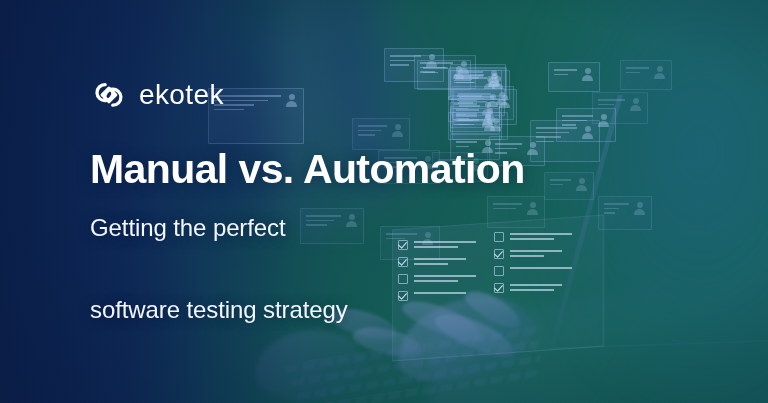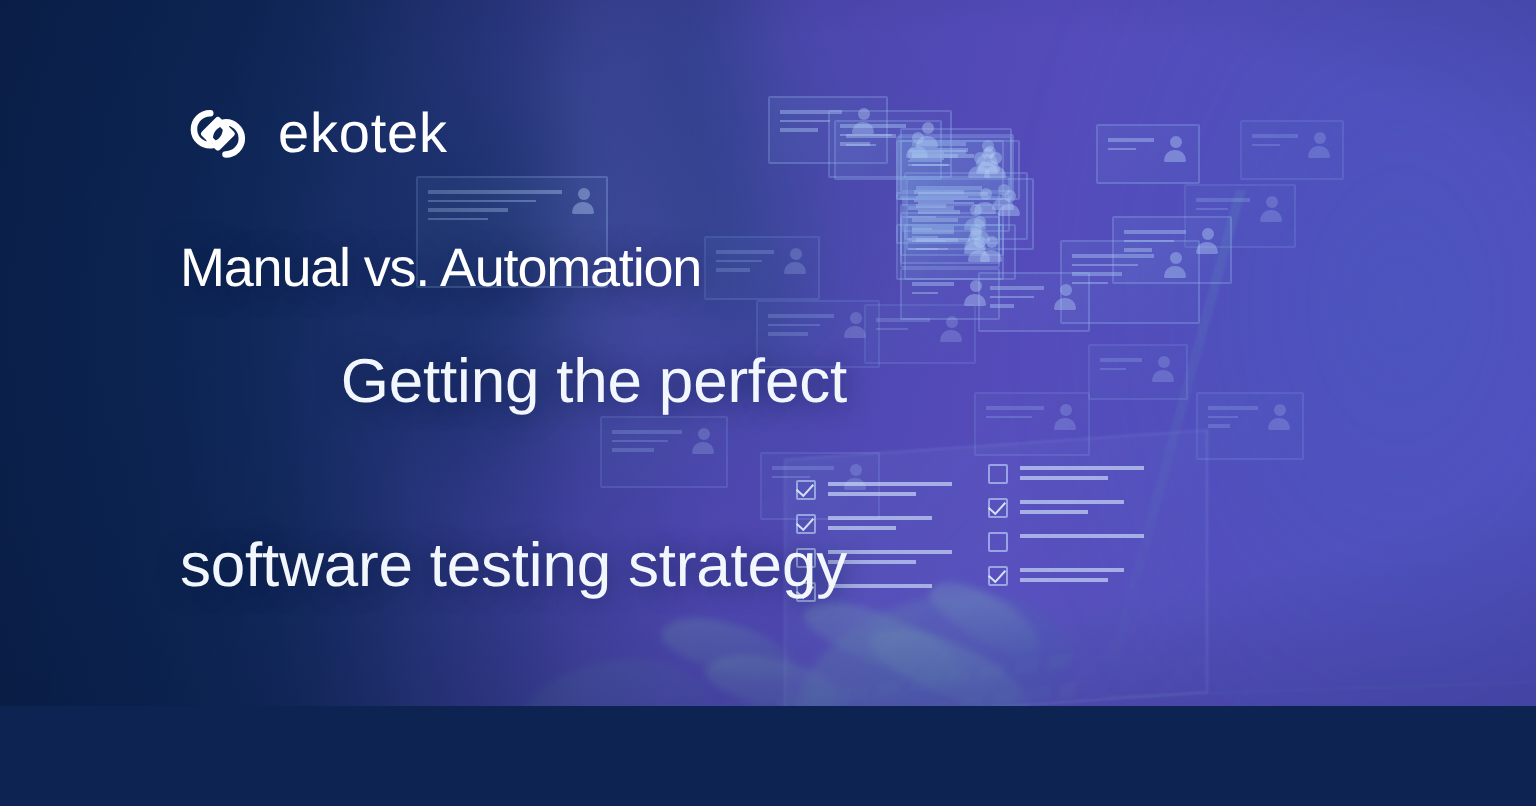--- a/index.html
+++ b/index.html
@@ -3,24 +3,24 @@
 <meta charset="utf-8">
 <style>
   html, body {
     margin: 0;
     padding: 0;
     background: #0d2452;
   }
   #banner {
     position: relative;
     width: 768px;
-    height: 353px;
+    height: 403px;
     overflow: hidden;
     font-family: "Liberation Sans", sans-serif;
-    background: #8b5cf6;
+    background: #15803d;
   }
 
   
   .photo-layer {
     position: absolute;
     inset: 0;
     overflow: hidden;
   }
   
   .torso {
@@ -318,37 +318,36 @@
   .logo-mark { width: 38px; height: 38px; display: block; }
   .logo-word {
     color: #ffffff;
     font-size: 28px;
     letter-spacing: 0.4px;
     font-weight: 400;
     line-height: 1;
   }
   .headline {
     color: #ffffff;
-    font-size: 27px;
-    font-weight: normal;
+    font-size: 41px;
+    font-weight: bold;
     letter-spacing: -0.6px;
     line-height: 1.06;
     margin: 0 0 20px 0;
     text-shadow: 0 1px 14px rgba(8,24,60,0.55);
     white-space: nowrap;
   }
   .subhead {
     color: #f2f6fd;
-    font-size: 31px;
+    font-size: 24px;
     font-weight: 400;
     line-height: 1.42;
     margin: 0;
     letter-spacing: -0.1px;
     text-shadow: 0 1px 12px rgba(8,24,60,0.6);
-    text-align: right;
   }
   .subhead .l2 { display: block; margin-top: 48px; }
 </style>
 </head>
 <body>
 
 <div id="banner">
 
   <div class="photo-layer">
     <div class="torso"></div>

